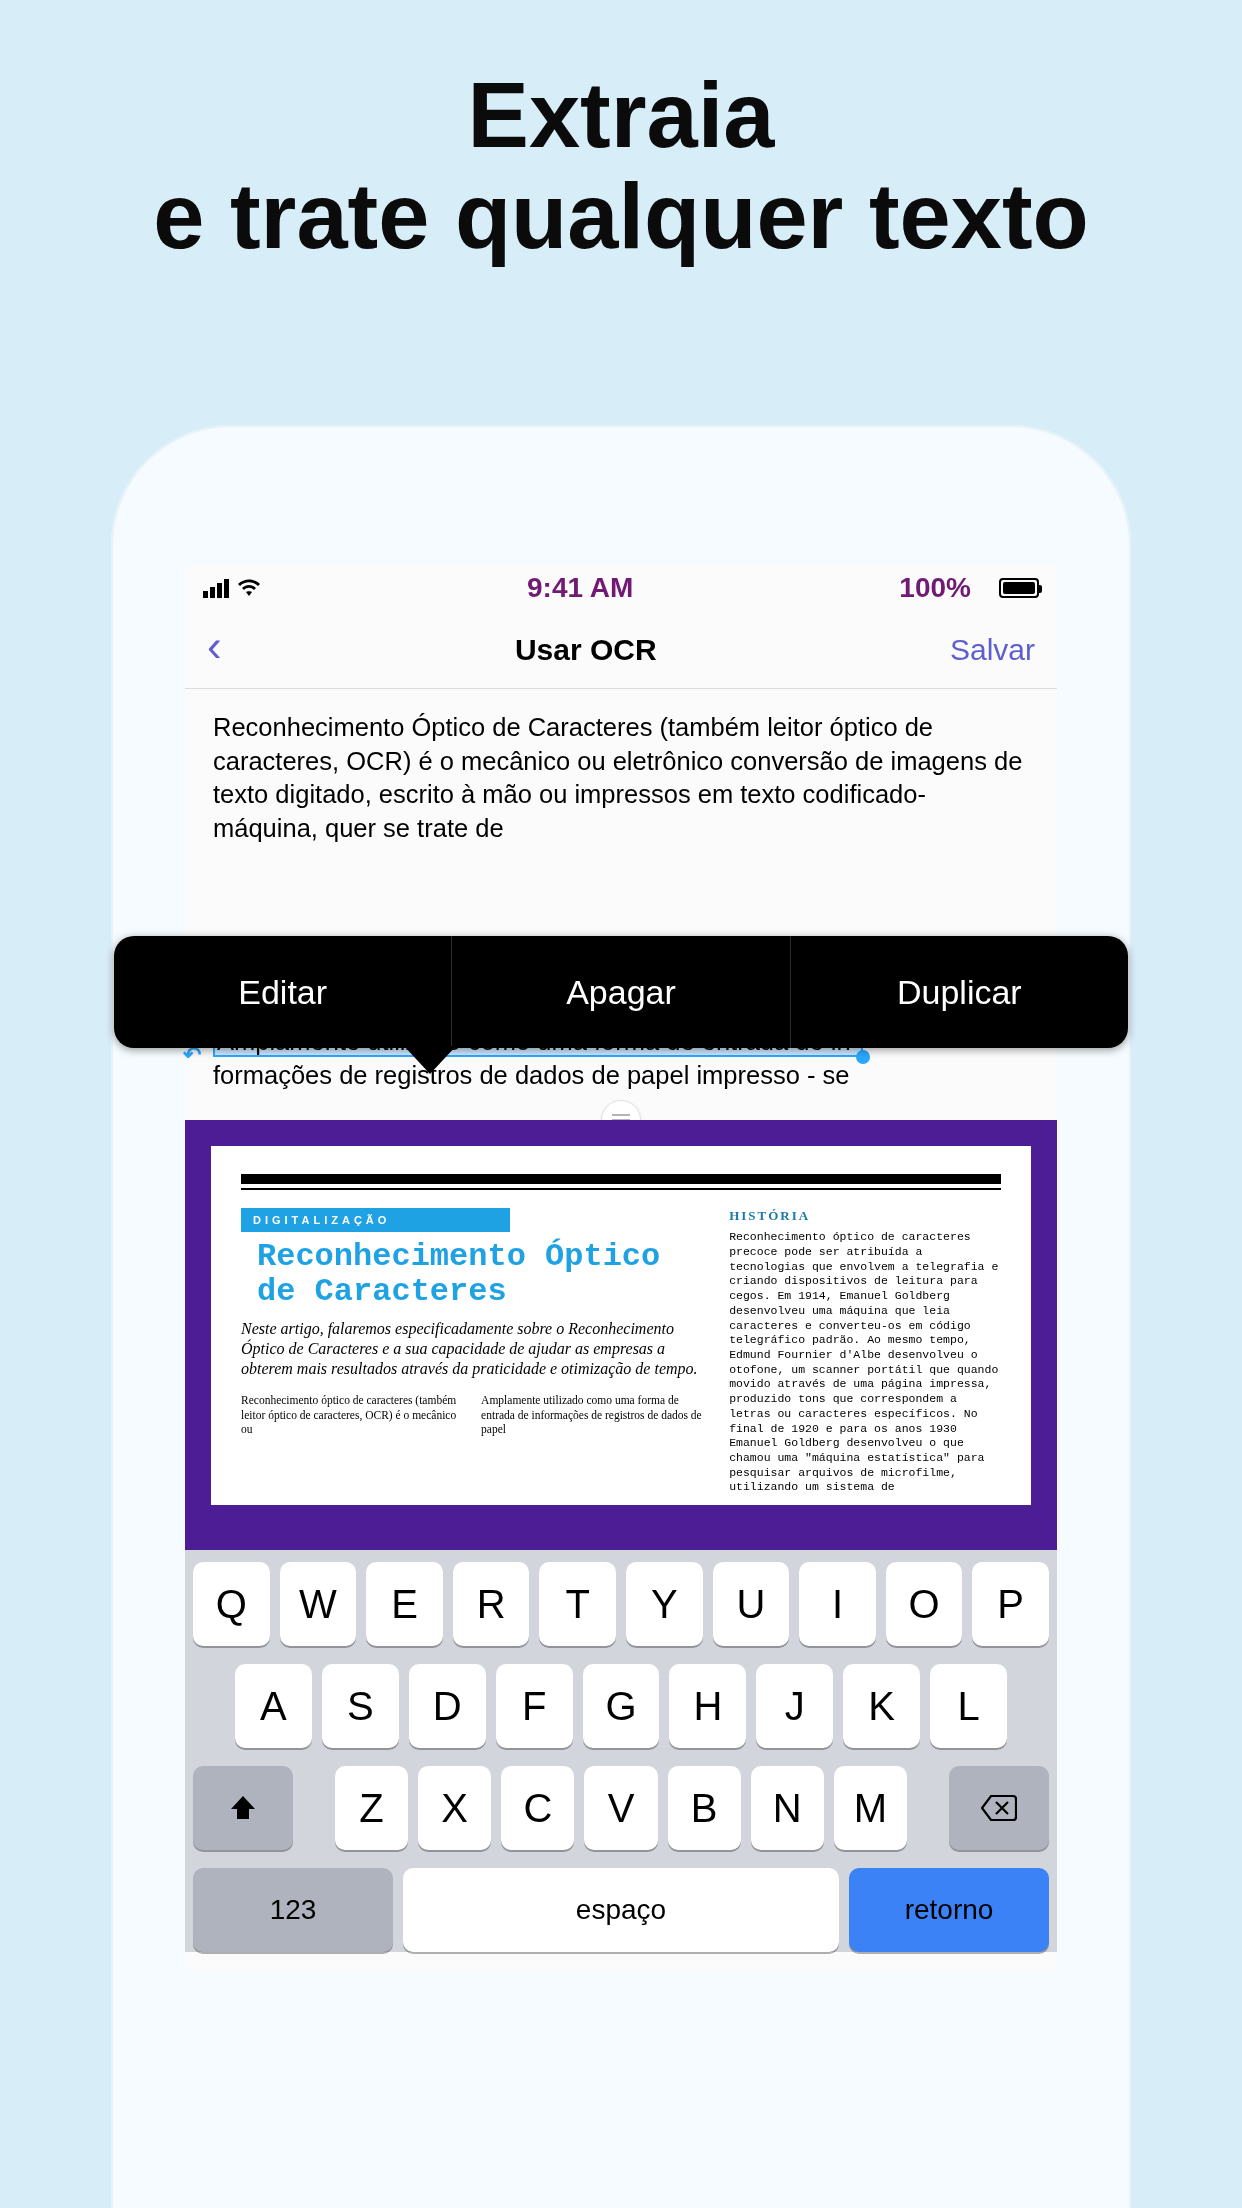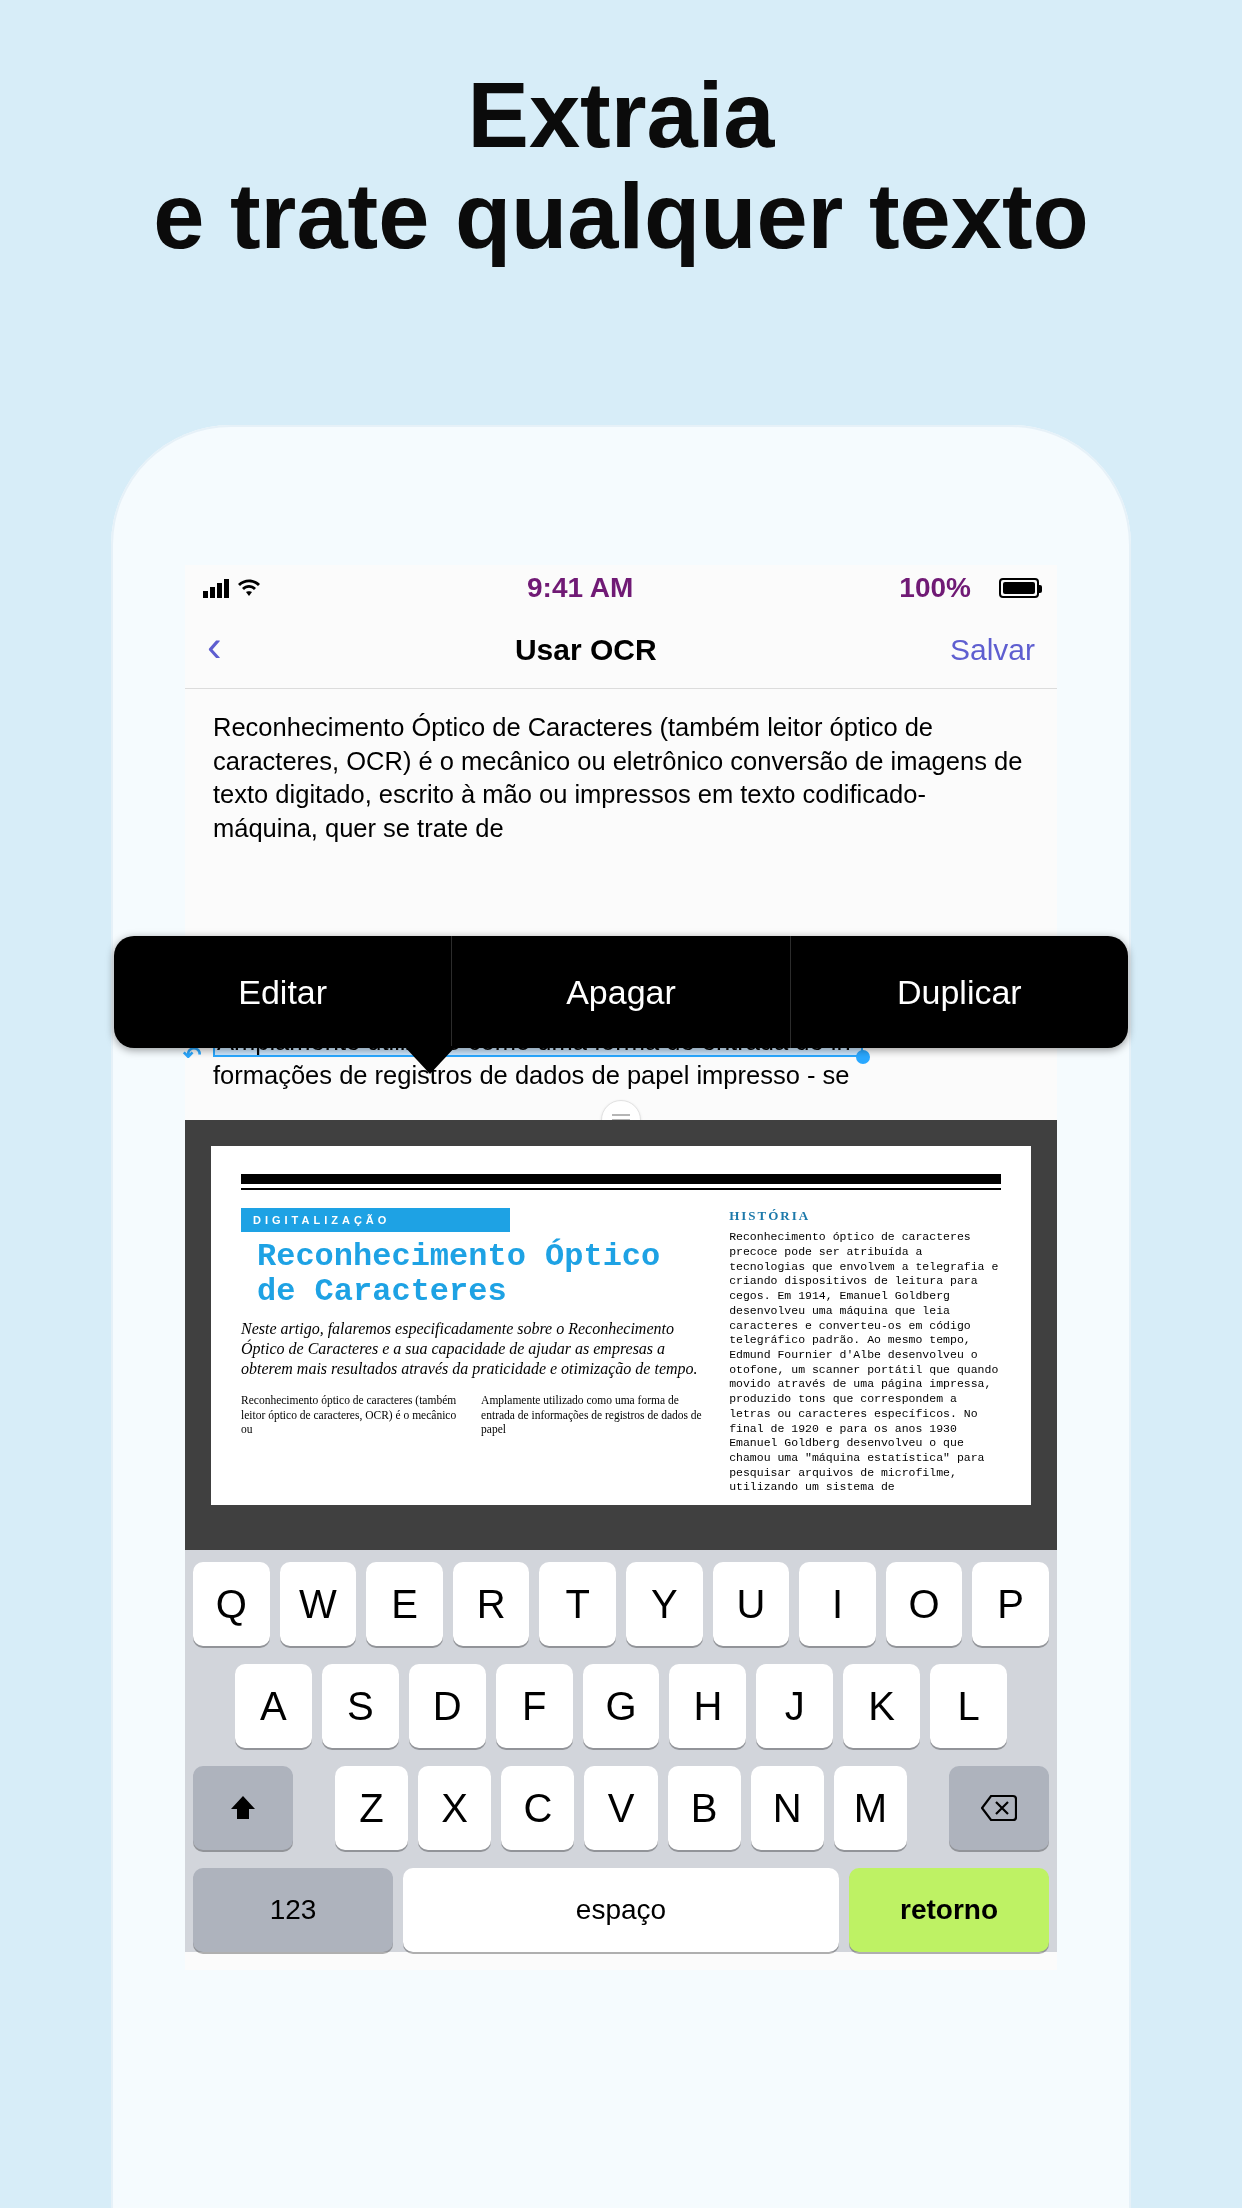--- a/index.html
+++ b/index.html
@@ -148,21 +148,21 @@
     position:absolute;
     bottom:-26px;
     left: 290px;
     width:0;height:0;
     border-left: 26px solid transparent;
     border-right: 26px solid transparent;
     border-top: 28px solid #000;
   }
   
   .preview {
-    background:#404040;
+    background:#4c1d95;
     padding: 26px 26px 0 26px;
     min-height: 430px;
     position: relative;
   }
   .doc {
     background:#fff;
     padding: 28px 30px 10px 30px;
   }
   .doc-rule1{ height:10px; background:#000; margin-bottom:4px;}
   .doc-rule2{ height:2px; background:#000; margin-bottom:18px;}
@@ -211,21 +211,21 @@
     font-size:40px; color:#000;
   }
   .kb-row.row2{ padding: 0 42px; }
   .key.special{ background:#aeb3bd; }
   .key.shift, .key.backspace{ flex: 0 0 100px; }
   .kb-row.row3{ padding: 0; }
   .kb-row.row3 .spacer{ flex:0 0 22px; }
   .kb-row.bottom .key{ font-size:28px; }
   .key.num{ flex:0 0 200px; background:#aeb3bd;}
   .key.space{ flex:1; }
-  .key.return{ flex:0 0 200px; background:#bef264;font-weight:bold;}
+  .key.return{ flex:0 0 200px; background:#3b82f6;}
   .shift-icon svg, .backspace-icon svg, .wifi-icon svg { display:block; }
 </style>
 </head>
 <body>
 
 <div class="promo-headline">
   <div>Extraia</div>
   <div>e trate qualquer texto</div>
 </div>
 

